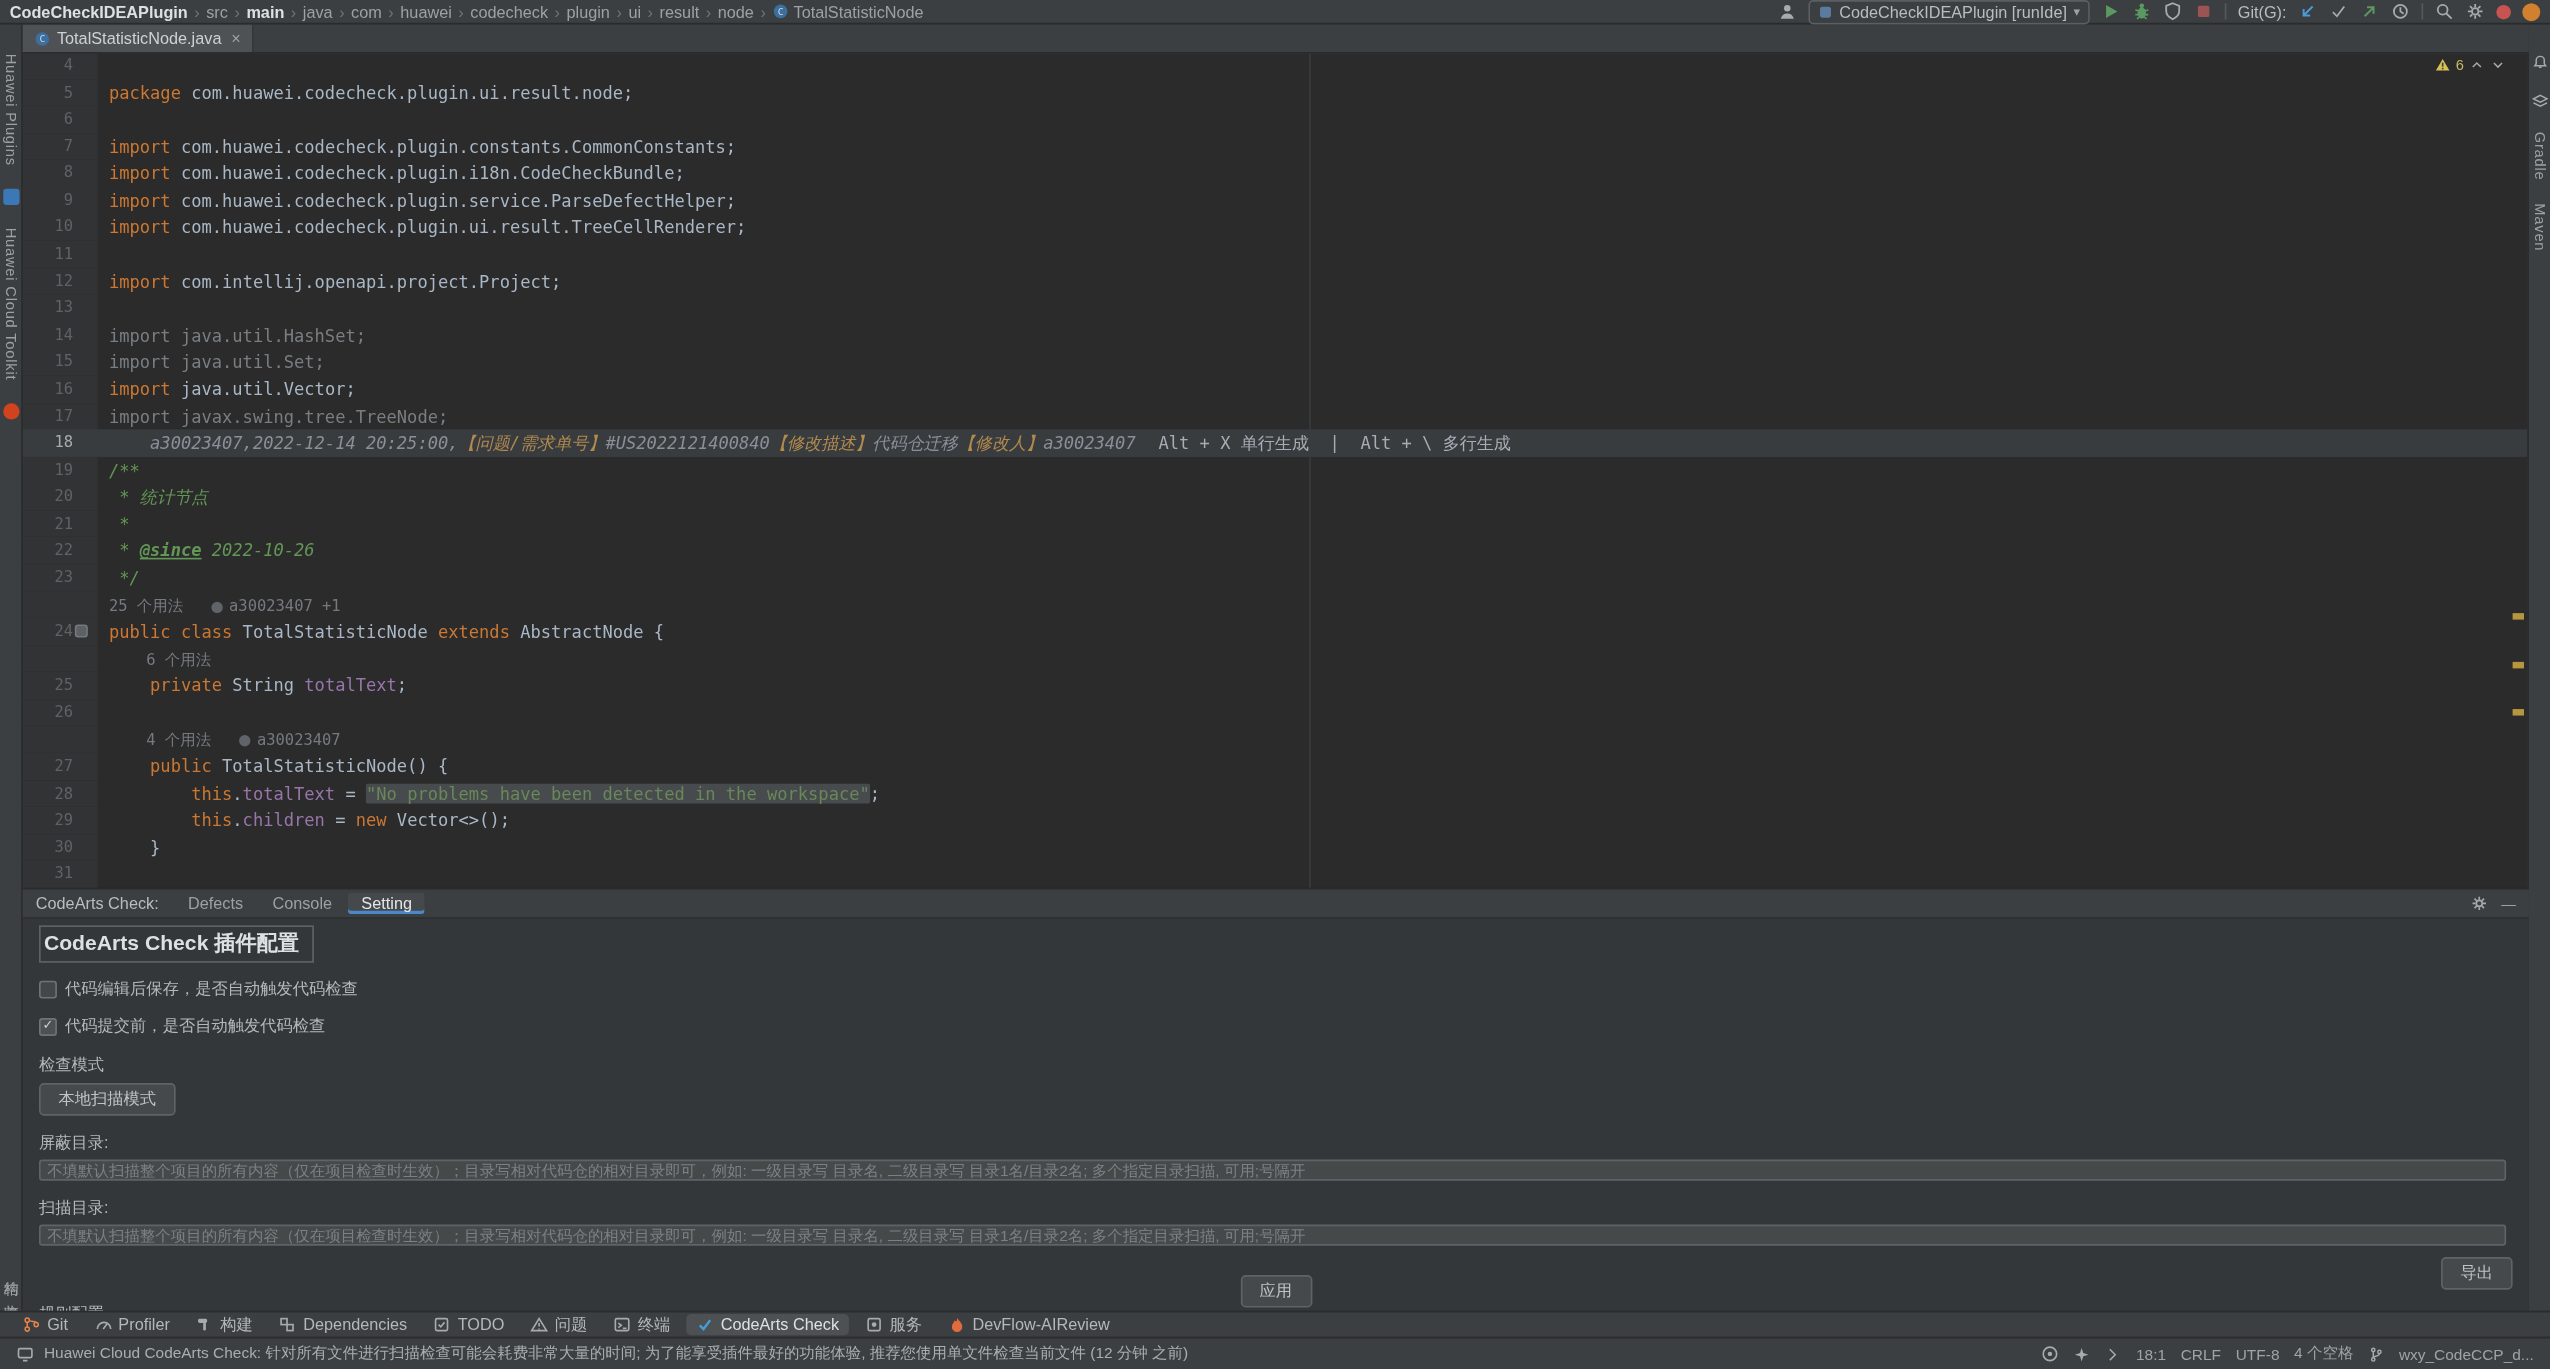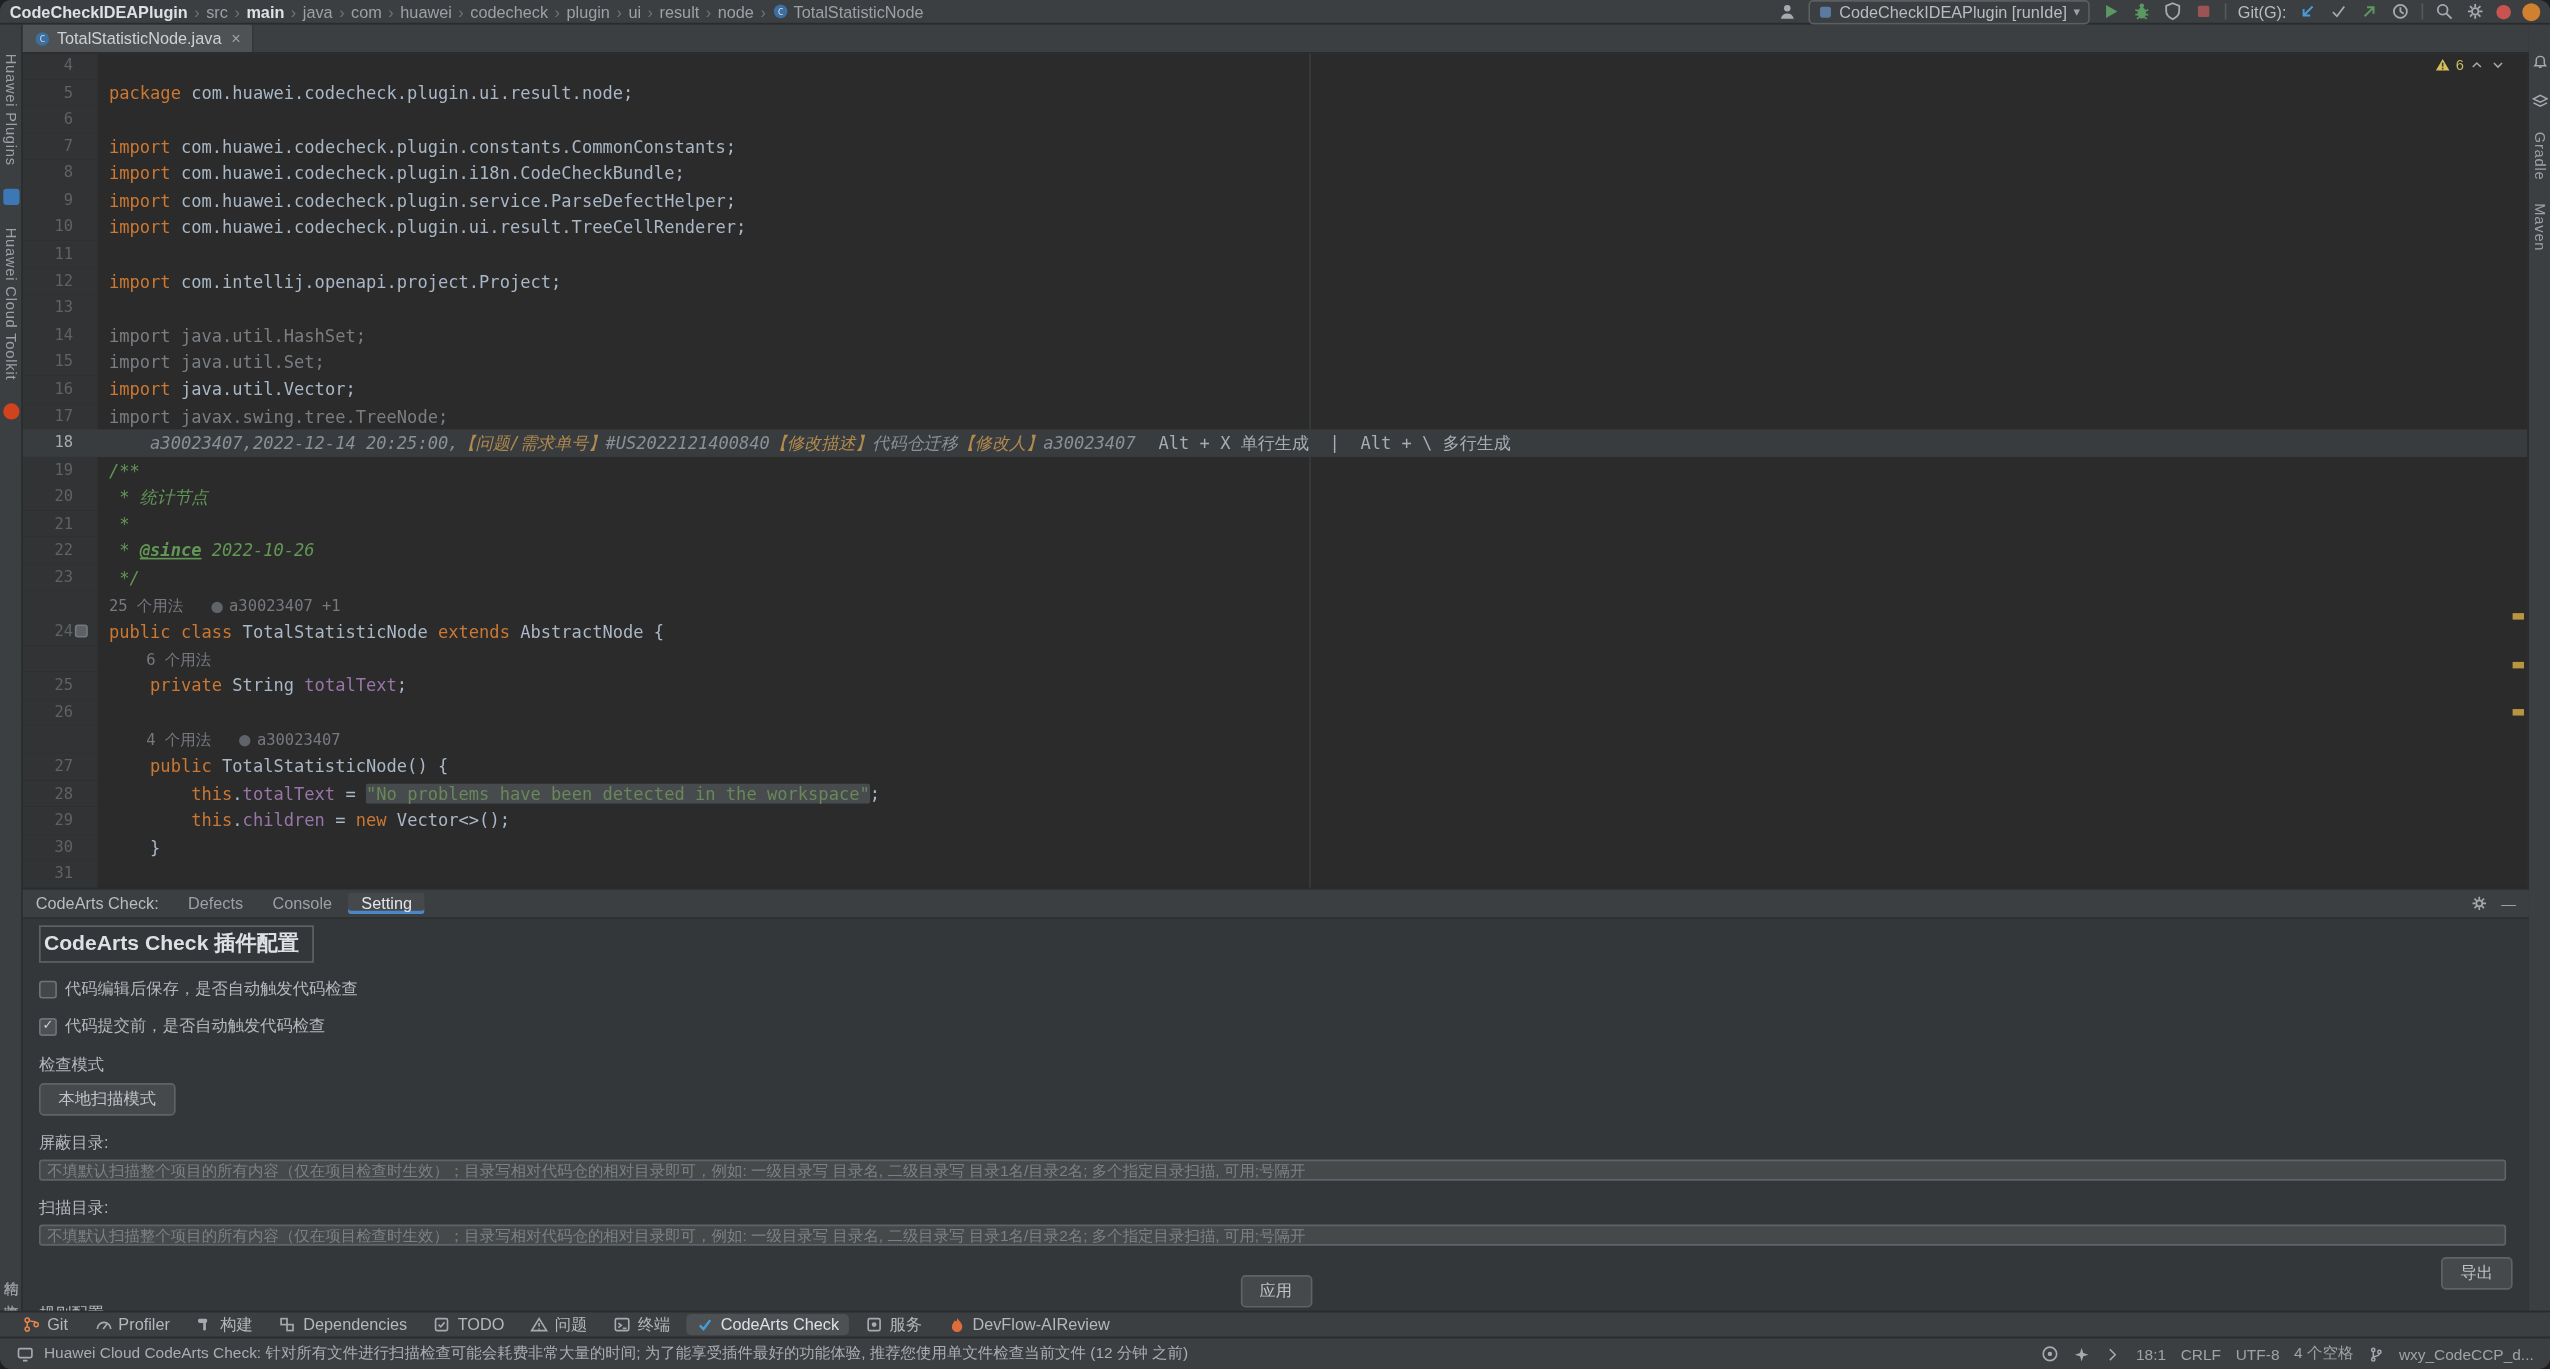--- a/index.html
+++ b/index.html
@@ -1,16 +1,16 @@
 <!DOCTYPE html>
 <html><head>
 <meta charset="utf-8">
 <style>
   html,body{margin:0;padding:0;background:#1e1f22;}
-  .stage{width:2550px;height:1369px;overflow:hidden;border-radius:11px;}
+  .stage{width:2550px;height:1369px;overflow:hidden;}
   .scale{width:1568px;height:842px;transform:scale(1.62628);transform-origin:0 0;}
   .app{position:relative;width:1568px;height:842px;background:#2b2b2b;font-family:"Liberation Sans",sans-serif;color:#bbbec2;overflow:hidden;}
 
   
   .topbar{position:absolute;left:0;top:0;right:0;height:15px;background:#3c3f41;border-bottom:1px solid #292b2d;display:flex;align-items:center;padding:0 6px;box-sizing:border-box;font-size:10px;z-index:6;}
   .breadcrumbs{display:flex;align-items:center;white-space:nowrap;overflow:hidden;}
   .bc-item{color:#9da1a6;}
   .bc-item.strong{color:#dde1e5;font-weight:bold;}
   .bc-sep{color:#6f7478;margin:0 4px;}
   .bc-ico{display:inline-flex;width:10px;height:10px;margin-right:3px;vertical-align:-1px;}

